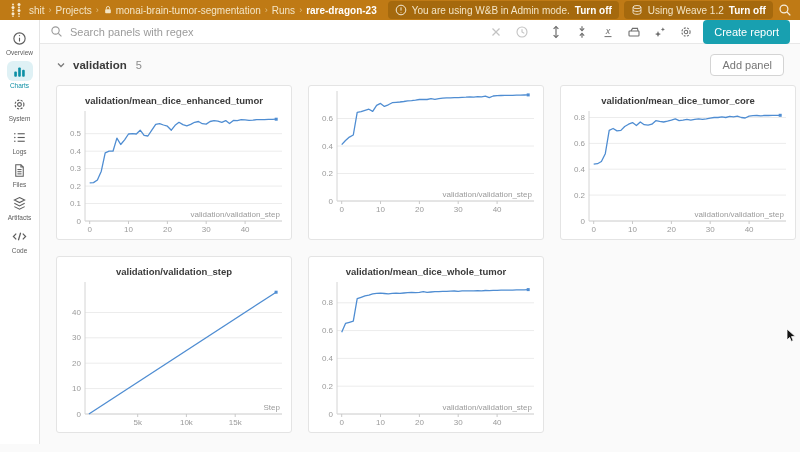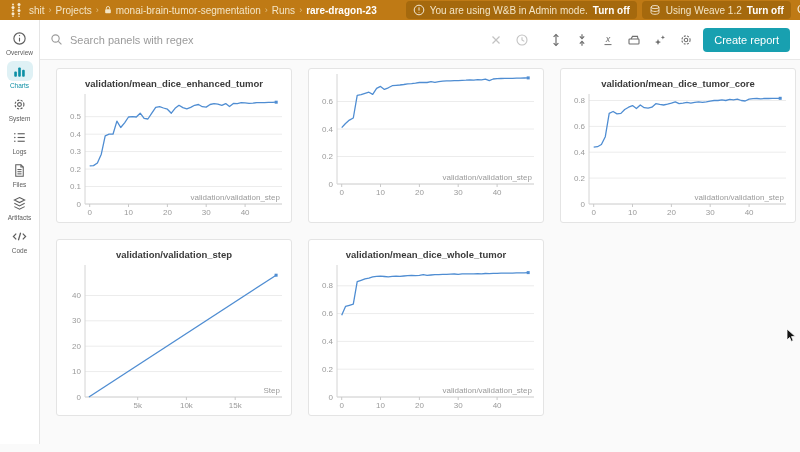--- a/index.html
+++ b/index.html
@@ -30,21 +30,21 @@
                color:#5d5d5d; cursor:pointer; width:38px; }
   .side-item .ic { width:26px; height:20px; border-radius:6px; display:flex;
                    align-items:center; justify-content:center; }
   .side-item .ic svg { width:15px; height:15px; }
   .side-item .lbl { font-size:6.5px; color:#5d5d5d; }
   .side-item.active .ic { background:#dff1f5; color:#0c8fa5; }
   .side-item.active .lbl { color:#0c8fa5; }
   .main { flex:1; display:flex; flex-direction:column; min-width:0; }
 
   
-  .toolbar { height:40px; background:#fff; border-bottom:1px solid #e8e8e8; display:flex;
+  .toolbar { height:24px; background:#fff; border-bottom:1px solid #e8e8e8; display:flex;
              align-items:center; padding:0 10px; gap:10px; flex:none; }
   .searchbox { flex:1; display:flex; align-items:center; gap:7px; color:#9b9b9b; min-width:0; }
   .searchbox .sic { width:13px; height:13px; display:inline-flex; flex:none; }
   .searchbox input { border:none; outline:none; flex:1; font-size:11px; color:#333;
                      background:transparent; font-family:inherit; min-width:0; }
   input::placeholder { color:#9b9b9b; }
   .tbicons { display:flex; align-items:center; gap:12px; color:#6e6e6e; flex:none; }
   .tbicon { width:14px; height:14px; display:inline-flex; cursor:pointer; }
   .tbicon.dim { color:#c3c3c3; }
   .tbicon.sep { margin-left:8px; }
@@ -107,21 +107,21 @@
       <span class="crumbsep">›</span>
       <span class="crumb">
         <span>Runs</span>
       </span>
       <span class="crumbsep">›</span>
       <span class="crumb bold">
         <span>rare-dragon-23</span>
       </span>
     </span>
 
-  <span class="nav-badge" style="margin-left:24px;">
+  <span class="nav-badge" style="margin-left:6px;">
     <span class="nav-icon" style="width:12px;height:12px;">
         <svg viewBox="0 0 14 14" width="100%" height="100%" fill="none" stroke="currentColor" stroke-width="1.1">
           <circle cx="7" cy="7" r="5.6"></circle>
           <line x1="7" y1="3.9" x2="7" y2="7.7"></line>
           <circle cx="7" cy="9.9" r="0.55" fill="currentColor" stroke="none"></circle>
         </svg>
       </span>
     <span>You are using W&amp;B in Admin mode.</span>
     <b>Turn off</b>
   </span>
@@ -293,20 +293,30 @@
             <svg viewBox="0 0 16 16" width="100%" height="100%" fill="none" stroke="currentColor" stroke-width="1.2">
               <circle cx="8" cy="8" r="2"></circle>
               <circle cx="8" cy="8" r="4.7" stroke-dasharray="2.3 1.5"></circle>
             </svg>
           </span>
         </span>
       <button class="btn-create">Create report</button>
     </div>
 
     <div class="content">
+      <div class="sec-head">
+        <span class="chev">
+            <svg viewBox="0 0 10 10" width="100%" height="100%" fill="none" stroke="currentColor" stroke-width="1.3">
+              <polyline points="2,3.5 5,6.5 8,3.5"></polyline>
+            </svg>
+          </span>
+        <span class="sec-title">validation</span>
+        <span class="sec-count">5</span>
+        <button class="btn-addpanel">Add panel</button>
+      </div>
       <div class="panels" id="panels">
           <div class="panel">
             <div class="panel-title">validation/mean_dice_enhanced_tumor</div>
             <div class="panel-body"><svg width="234" height="129" viewBox="0 0 234 129">
                 <line x1="28" y1="115.0" x2="225" y2="115.0" stroke="#ececec" stroke-width="1"></line>
                 <text x="24" y="117.6" text-anchor="end" font-size="8" fill="#9a9a9a">0</text>
                 <line x1="28" y1="97.5" x2="225" y2="97.5" stroke="#ececec" stroke-width="1"></line>
                 <text x="24" y="100.1" text-anchor="end" font-size="8" fill="#9a9a9a">0.1</text>
                 <line x1="28" y1="80.1" x2="225" y2="80.1" stroke="#ececec" stroke-width="1"></line>
                 <text x="24" y="82.69999999999999" text-anchor="end" font-size="8" fill="#9a9a9a">0.2</text>

